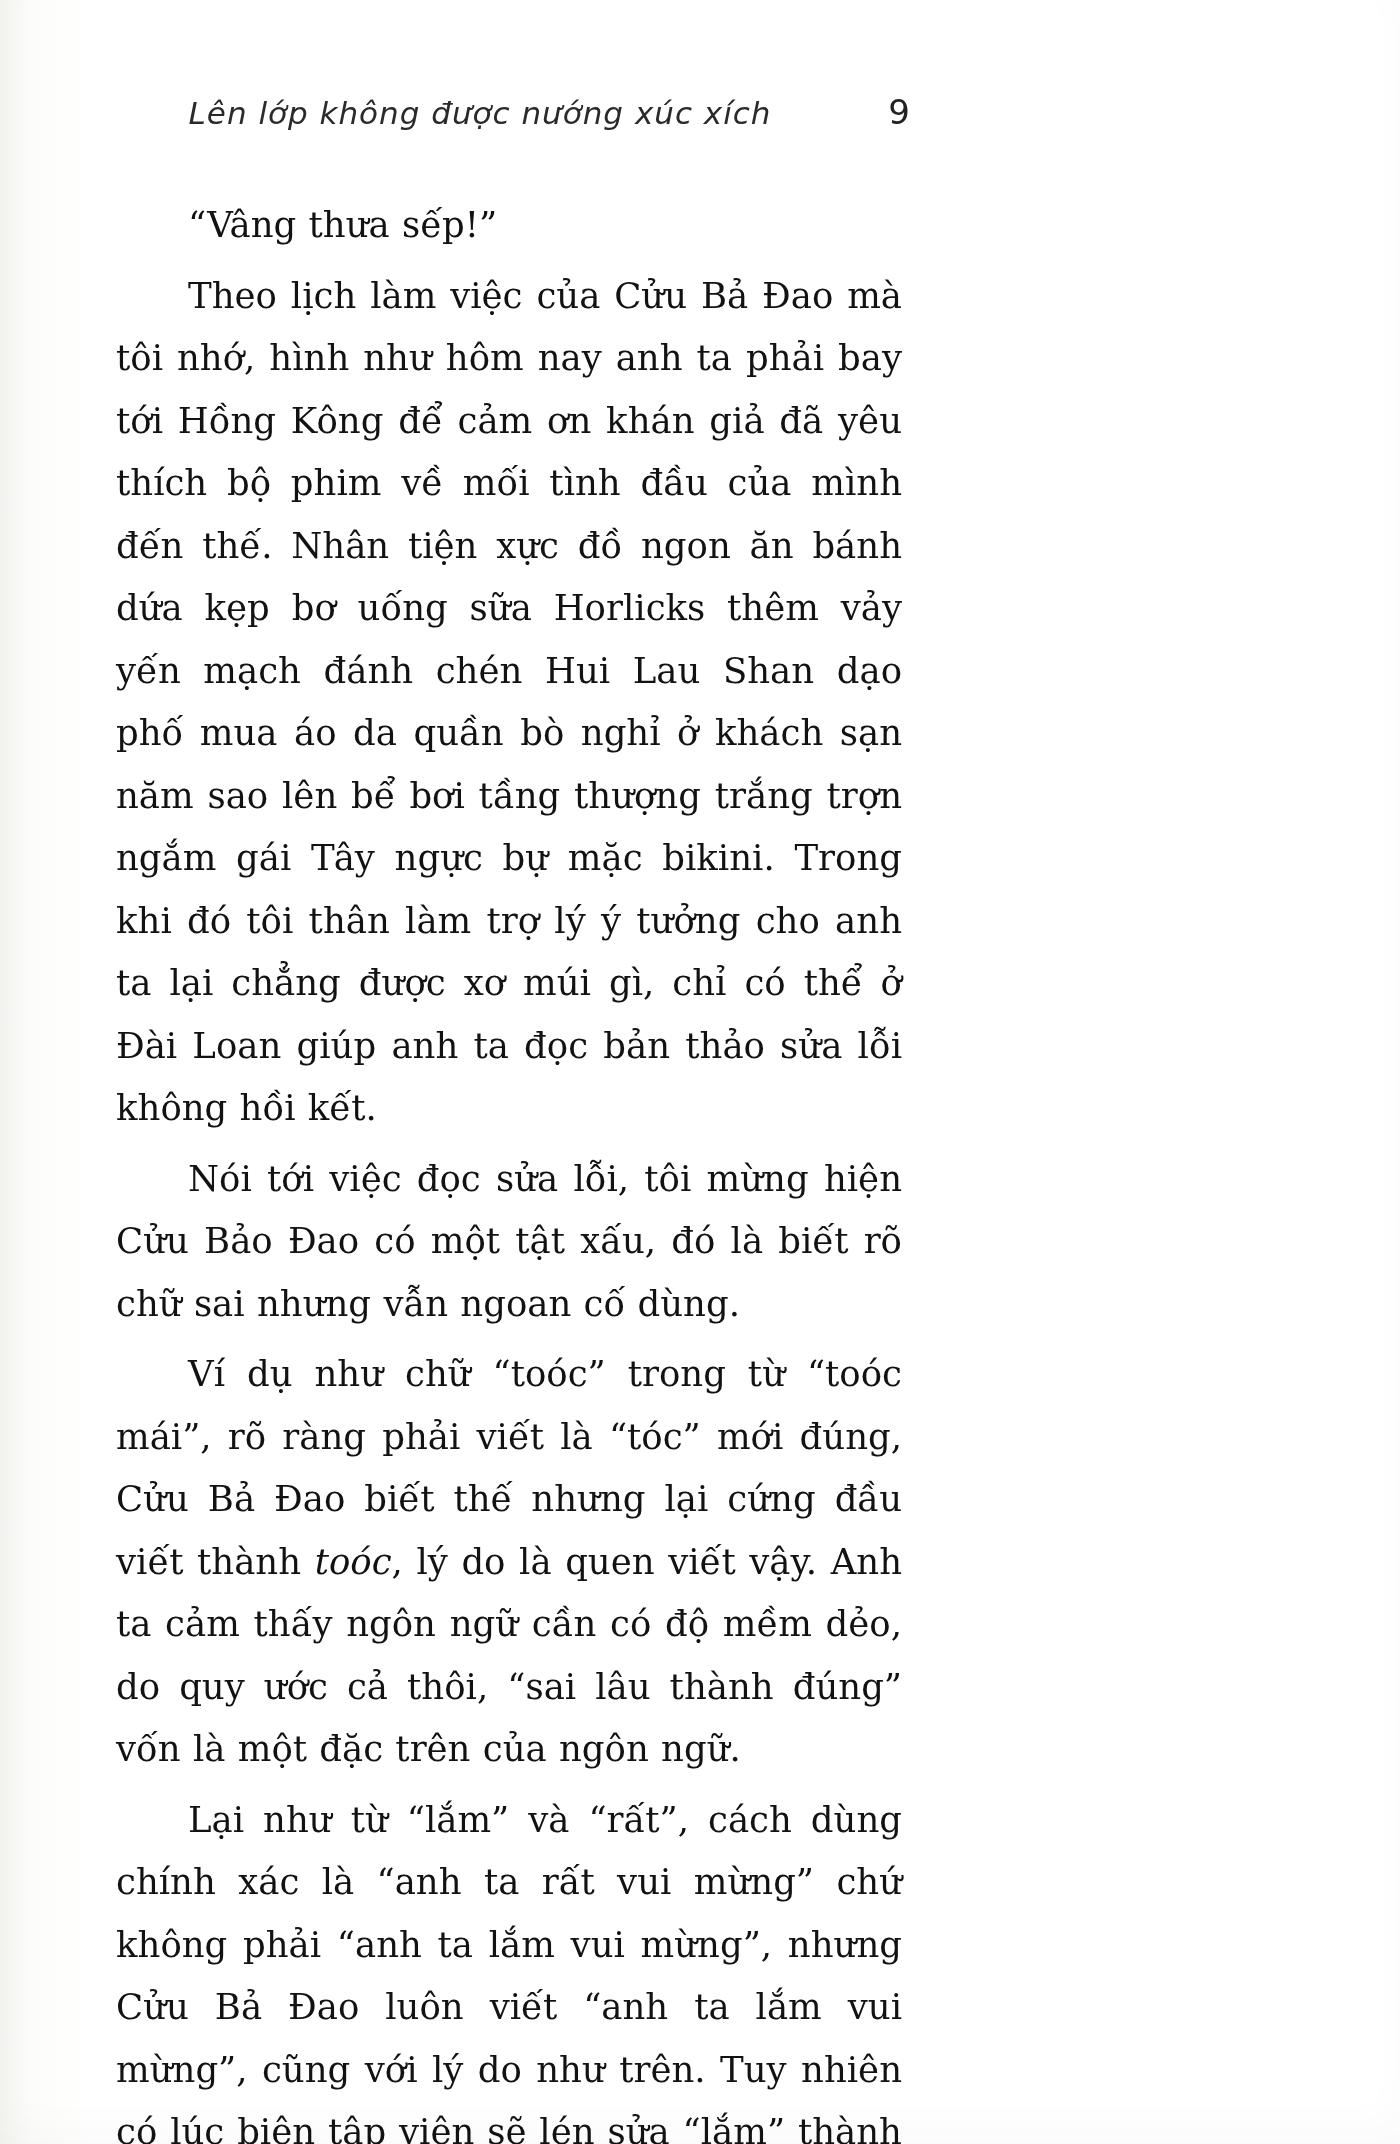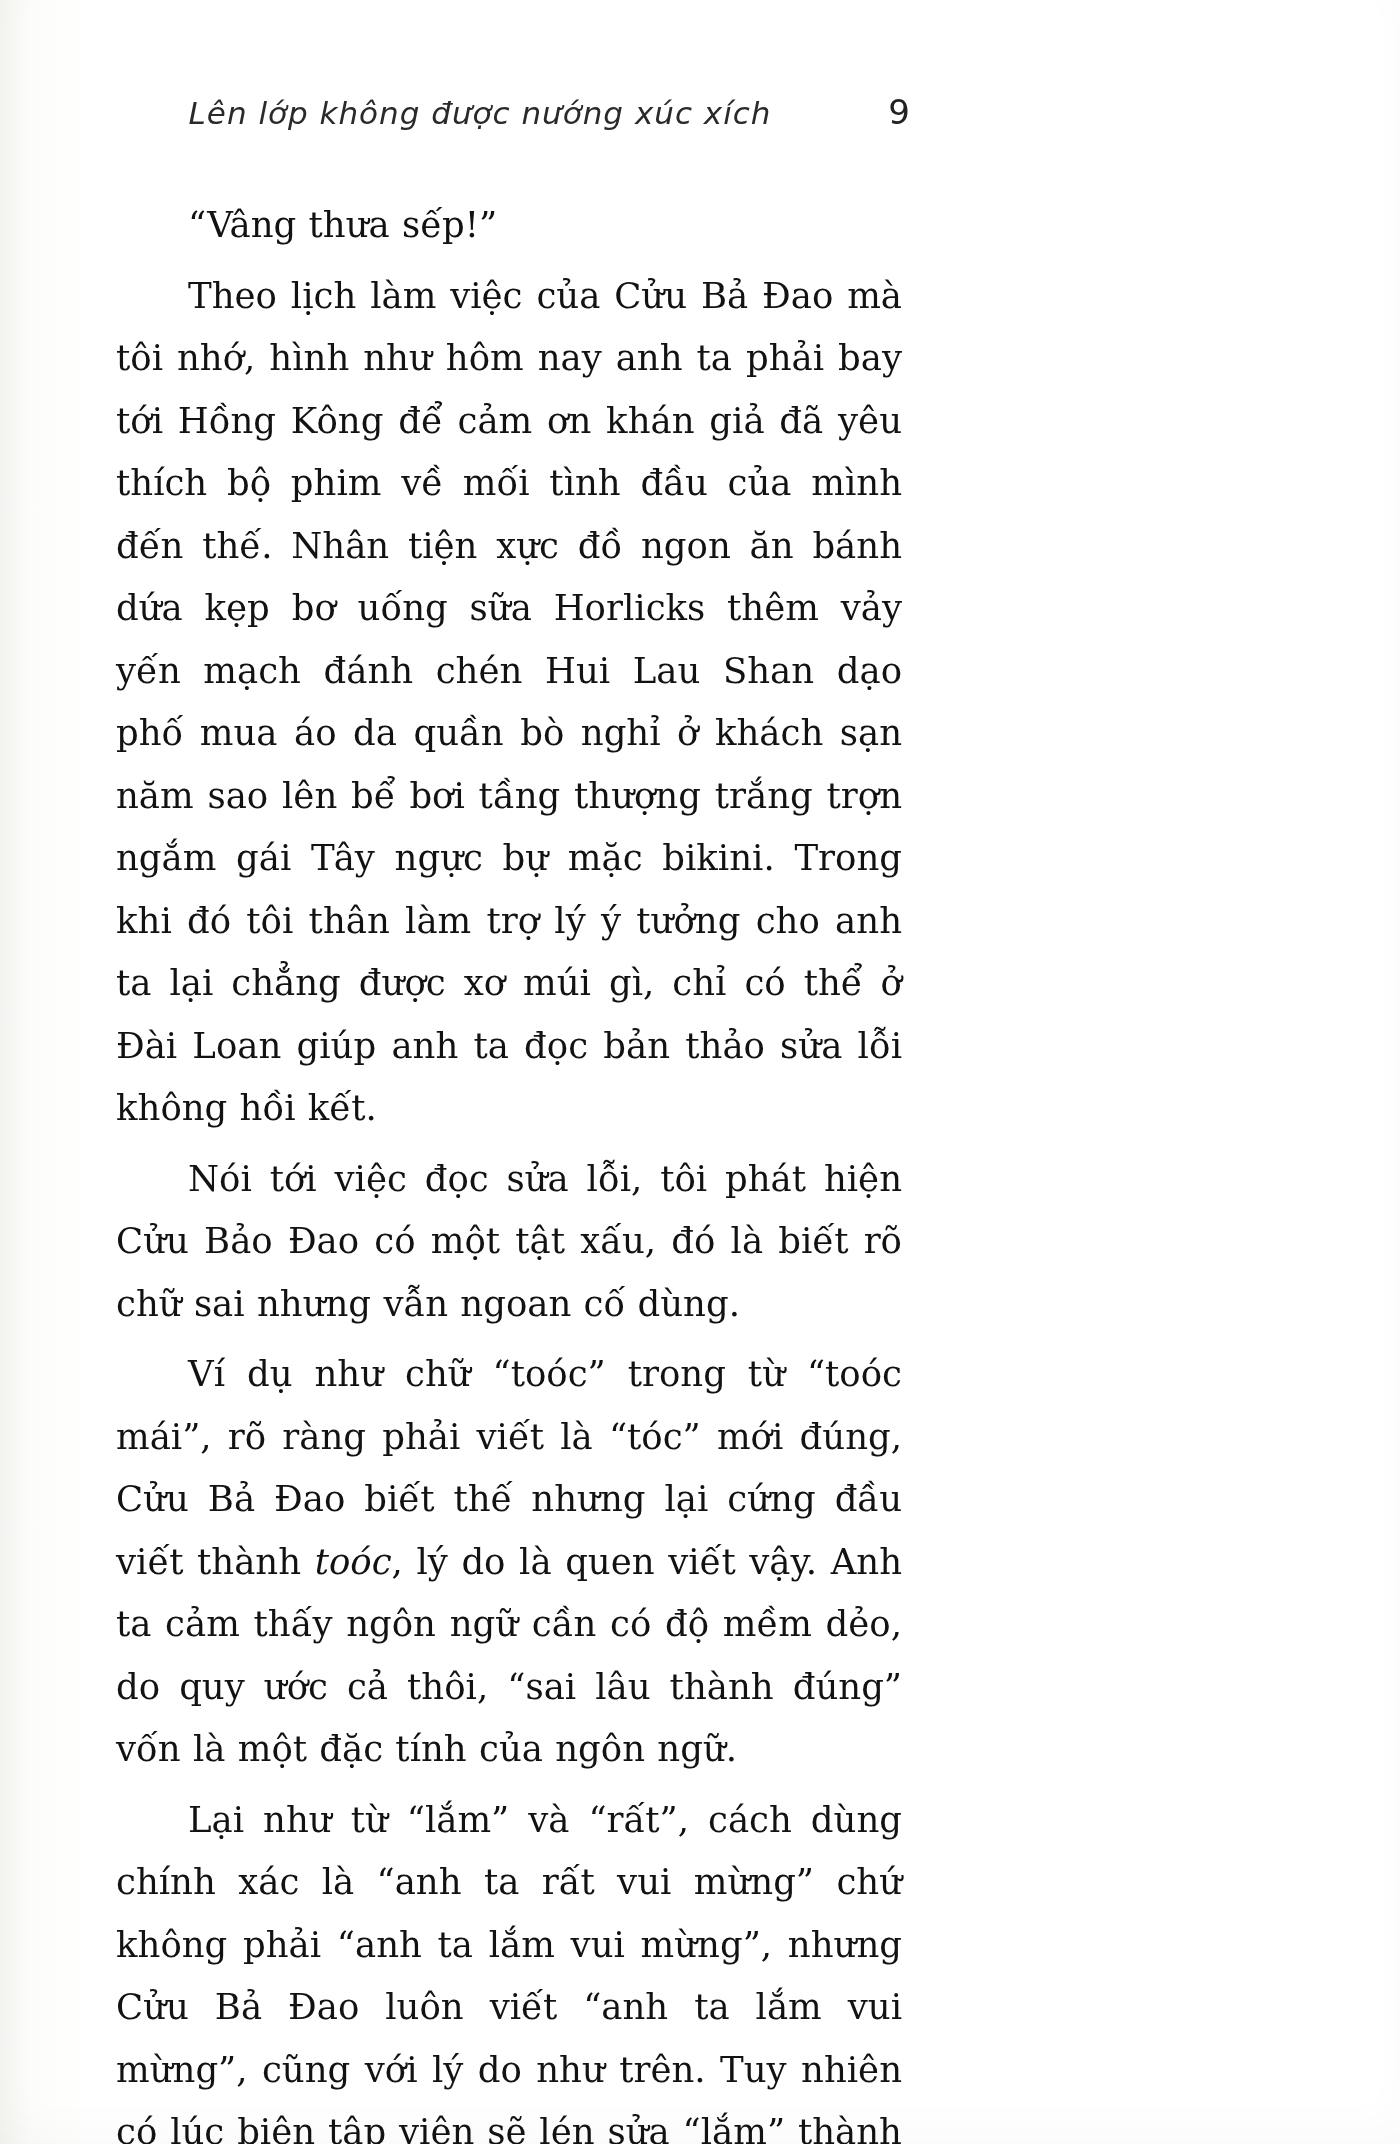--- a/index.html
+++ b/index.html
@@ -66,19 +66,19 @@
 <div class="scan-page">
 
   <div class="running-header">
     <div class="running-title">Lên lớp không được nướng xúc xích</div>
     <div class="page-number">9</div>
   </div>
 
   <div class="body-text">
     <p>“Vâng thưa sếp!”</p>
     <p>Theo lịch làm việc của Cửu Bả Đao mà tôi nhớ, hình như hôm nay anh ta phải bay tới Hồng Kông để cảm ơn khán giả đã yêu thích bộ phim về mối tình đầu của mình đến thế. Nhân tiện xực đồ ngon ăn bánh dứa kẹp bơ uống sữa Horlicks thêm vảy yến mạch đánh chén Hui Lau Shan dạo phố mua áo da quần bò nghỉ ở khách sạn năm sao lên bể bơi tầng thượng trắng trợn ngắm gái Tây ngực bự mặc bikini. Trong khi đó tôi thân làm trợ lý ý tưởng cho anh ta lại chẳng được xơ múi gì, chỉ có thể ở Đài Loan giúp anh ta đọc bản thảo sửa lỗi không hồi kết.</p>
-    <p>Nói tới việc đọc sửa lỗi, tôi phát hiện Cửu Bảo Đao có một tật xấu, đó là biết rõ chữ sai nhưng vẫn ngoan cố dùng.</p>
-    <p><span>Ví dụ như chữ “toóc” trong từ “toóc mái”, rõ ràng phải viết là “tóc” mới đúng, Cửu Bả Đao biết thế nhưng lại cứng đầu viết thành </span><i>toóc</i><span>, lý do là quen viết vậy. Anh ta cảm thấy ngôn ngữ cần có độ mềm dẻo, do quy ước cả thôi, “sai lâu thành đúng” vốn là một đặc tính của ngôn ngữ.</span></p>
+    <p>Nói tới việc đọc sửa lỗi, tôi mừng hiện Cửu Bảo Đao có một tật xấu, đó là biết rõ chữ sai nhưng vẫn ngoan cố dùng.</p>
+    <p><span>Ví dụ như chữ “toóc” trong từ “toóc mái”, rõ ràng phải viết là “tóc” mới đúng, Cửu Bả Đao biết thế nhưng lại cứng đầu viết thành </span><i>toóc</i><span>, lý do là quen viết vậy. Anh ta cảm thấy ngôn ngữ cần có độ mềm dẻo, do quy ước cả thôi, “sai lâu thành đúng” vốn là một đặc trên của ngôn ngữ.</span></p>
     <p>Lại như từ “lắm” và “rất”, cách dùng chính xác là “anh ta rất vui mừng” chứ không phải “anh ta lắm vui mừng”, nhưng Cửu Bả Đao luôn viết “anh ta lắm vui mừng”, cũng với lý do như trên. Tuy nhiên có lúc biên tập viên sẽ lén sửa “lắm” thành “rất”.</p>
 
   </div>
 
 </div>
 
 </body></html>

